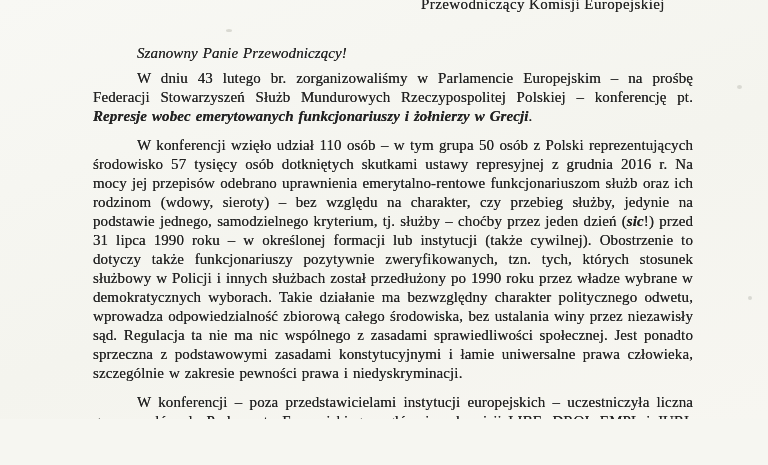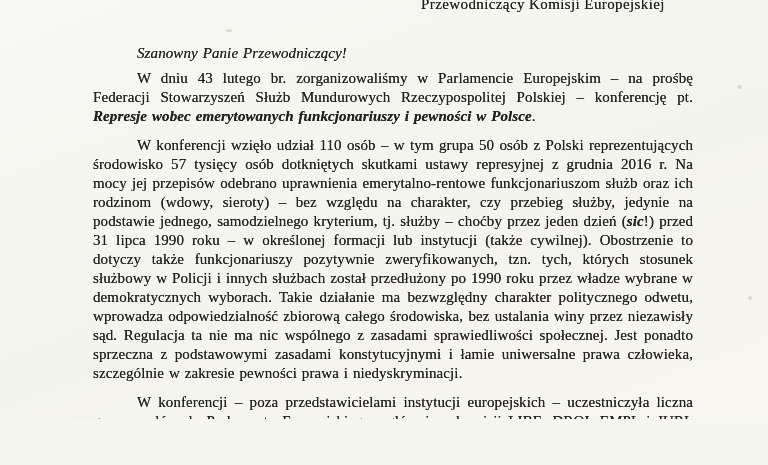--- a/index.html
+++ b/index.html
@@ -67,21 +67,21 @@
 <body>
 
 <div class="page">
 
   <div class="recipient scan-text">Przewodniczący Komisji Europejskiej</div>
 
   <div class="content">
 
     <div class="salutation scan-text">Szanowny Panie Przewodniczący!</div>
 
-    <p class="para scan-text"><span>W dniu 43 lutego br. zorganizowaliśmy w Parlamencie Europejskim – na prośbę Federacji Stowarzyszeń Służb Mundurowych Rzeczypospolitej Polskiej – konferencję pt. </span><span class="bold-italic">Represje wobec emerytowanych funkcjonariuszy i pewności w Polsce</span><span>.</span></p>
+    <p class="para scan-text"><span>W dniu 43 lutego br. zorganizowaliśmy w Parlamencie Europejskim – na prośbę Federacji Stowarzyszeń Służb Mundurowych Rzeczypospolitej Polskiej – konferencję pt. </span><span class="bold-italic">Represje wobec emerytowanych funkcjonariuszy i żołnierzy w Grecji</span><span>.</span></p>
 
     <p class="para scan-text"><span>W konferencji wzięło udział 110 osób – w tym grupa 50 osób z Polski reprezentujących środowisko 57 tysięcy osób dotkniętych skutkami ustawy represyjnej z grudnia 2016 r. Na mocy jej przepisów odebrano uprawnienia emerytalno-rentowe funkcjonariuszom służb oraz ich rodzinom (wdowy, sieroty) – bez względu na charakter, czy przebieg służby, jedynie na podstawie jednego, samodzielnego kryterium, tj. służby – choćby przez jeden dzień (</span><span class="italic">sic</span><span>!) przed 31 lipca 1990 roku – w określonej formacji lub instytucji (także cywilnej). Obostrzenie to dotyczy także funkcjonariuszy pozytywnie zweryfikowanych, tzn. tych, których stosunek służbowy w Policji i innych służbach został przedłużony po 1990 roku przez władze wybrane w demokratycznych wyborach. Takie działanie ma bezwzględny charakter politycznego odwetu, wprowadza odpowiedzialność zbiorową całego środowiska, bez ustalania winy przez niezawisły sąd. Regulacja ta nie ma nic wspólnego z zasadami sprawiedliwości społecznej. Jest ponadto sprzeczna z podstawowymi zasadami konstytucyjnymi i łamie uniwersalne prawa człowieka, szczególnie w zakresie pewności prawa i niedyskryminacji.</span></p>
 
     <p class="para scan-text">W konferencji – poza przedstawicielami instytucji europejskich – uczestniczyła liczna grupa posłów do Parlamentu Europejskiego , głównie z komisji LIBE, DROI, EMPL i JURI. Byli to połowie z Austrii, Bułgarii, Estonii, Grecji, Holandii, Niemiec, Polski, Rumunii, Słowacji i Szwecji.</p>
 
   </div>
 
   <div class="speck speck-1"></div>
   <div class="speck speck-2"></div>
   <div class="speck speck-3"></div>

